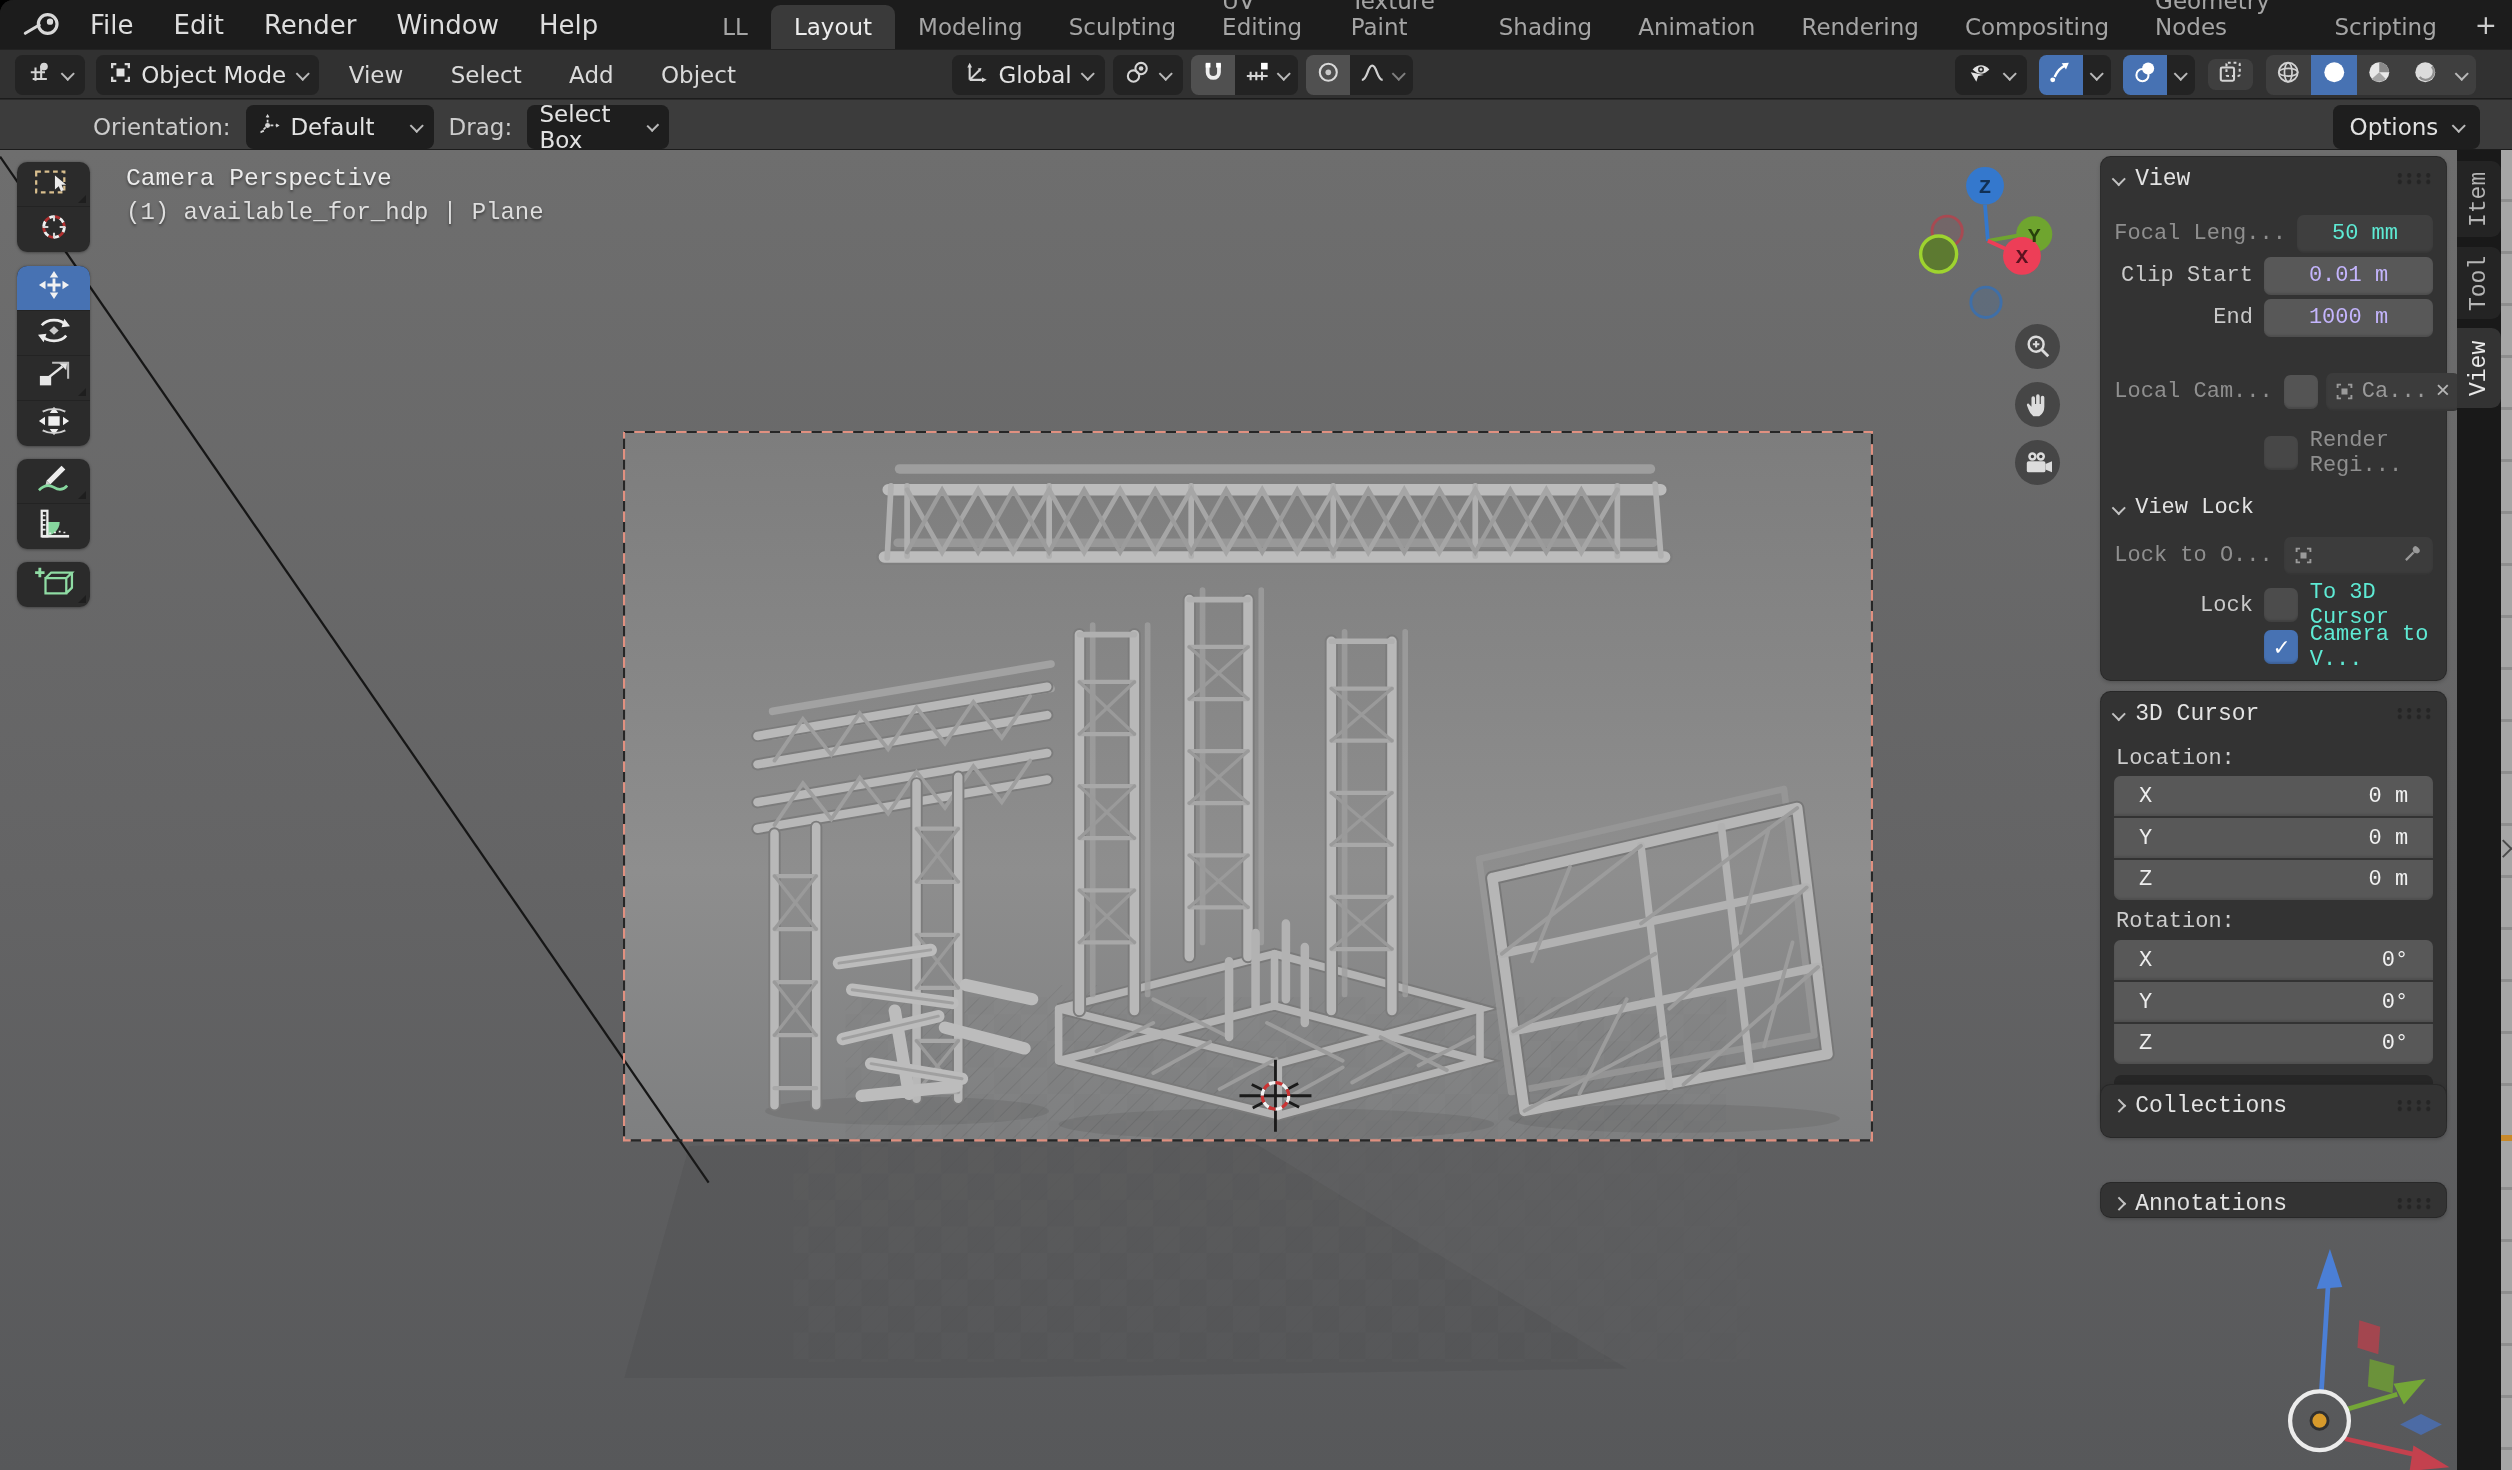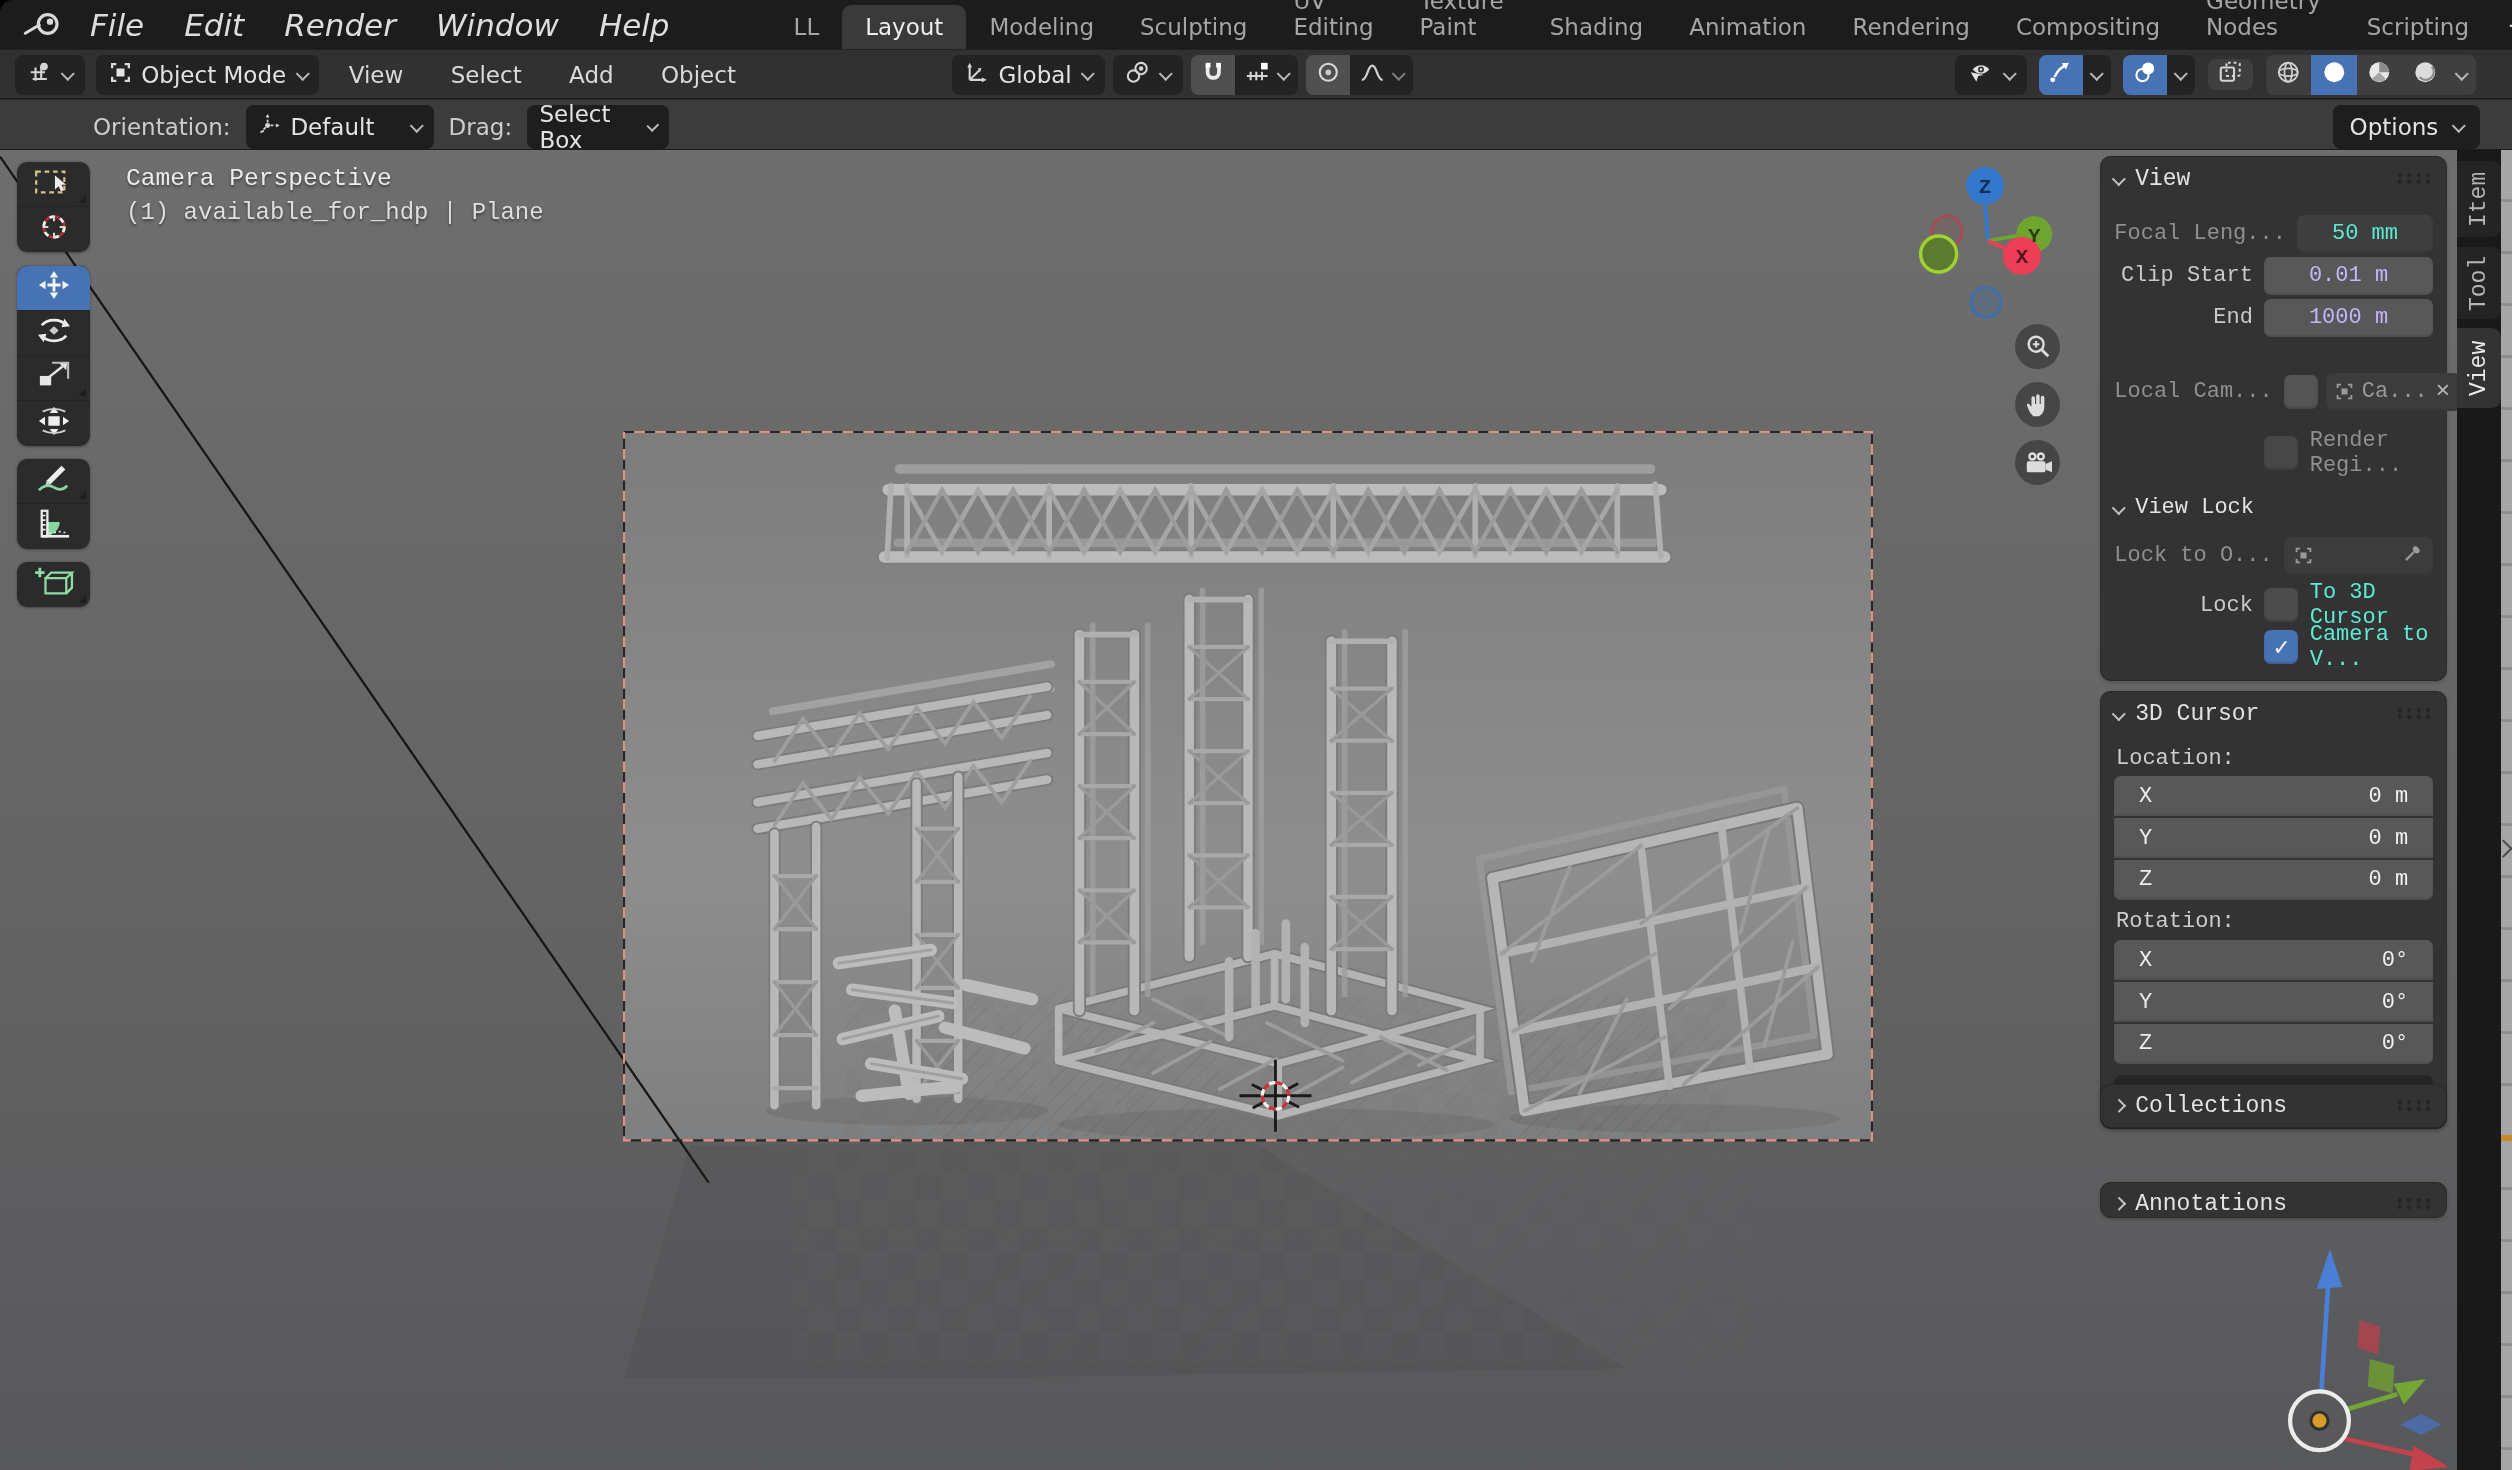--- a/index.html
+++ b/index.html
@@ -4,21 +4,21 @@
 <style>
   * { margin:0; padding:0; box-sizing:border-box; }
   html,body { background:#000; }
   body { font-family:"DejaVu Sans", sans-serif; }
   #app { position:relative; width:2512px; height:1470px; background:#1c1c1c; overflow:hidden; border-radius:13.3px 0 0 0; }
   .abs { position:absolute; }
   .flex { display:flex; align-items:center; }
 
   
   #topbar { position:absolute; left:0; top:0; width:2512px; height:49px; background:#1c1c1c; display:flex; align-items:center; }
-  .menu-item { padding:0 20px; font-size:31px; color:#dddddd; height:49px; display:flex; align-items:center; cursor:default;font-style:italic; }
+  .menu-item { padding:0 20px; font-size:26px; color:#dddddd; height:49px; display:flex; align-items:center; cursor:default; }
   .wtabs { display:flex; align-items:flex-end; height:49px; margin-left:81px; }
   .wtab { padding:8.5px 23px 9.5px; font-size:23px; color:#a5a5a5; border-radius:9.5px 9.5px 0 0; }
   .wtab.active { background:#3a3a3a; color:#ededed; }
   .wtab.plus { color:#cdcdcd; font-size:26.5px; padding:5.7px 15px 9.5px; }
 
   
   #vheader { position:absolute; left:0; top:49px; width:2512px; height:49px; background:#313131; border-top:0.9px solid #222; }
   .pill { background:#232323; border-radius:7.6px; height:40px; display:flex; align-items:center; gap:9.5px; padding:0 12.3px; color:#e2e2e2; font-size:23px; }
   .pill .chv { margin-left:1.9px; }
   .hmenu { font-size:23px; color:#dadada; padding:0 18px; }
@@ -695,21 +695,21 @@
           <span class="ax">Z</span>
           <span class="val">0°</span>
         </div>
       </div>
       <div class="ddown" style="margin-top:11.4px">
         <span>XYZ Euler</span>
         <span class="chv"></span>
       </div>
     </div>
 
-    <div class="panel" style="top:935px;height:42px">
+    <div class="panel" style="top:935px;height:52px">
       <div class="phead" style="height:42px">
         <span class="pchv closed"></span>
         <span class="title">Collections</span>
         <span class="grip"></span>
       </div>
     </div>
     <div class="panel" style="top:1033px;height:34px">
       <div class="phead" style="height:42px">
         <span class="pchv closed"></span>
         <span class="title">Annotations</span>

